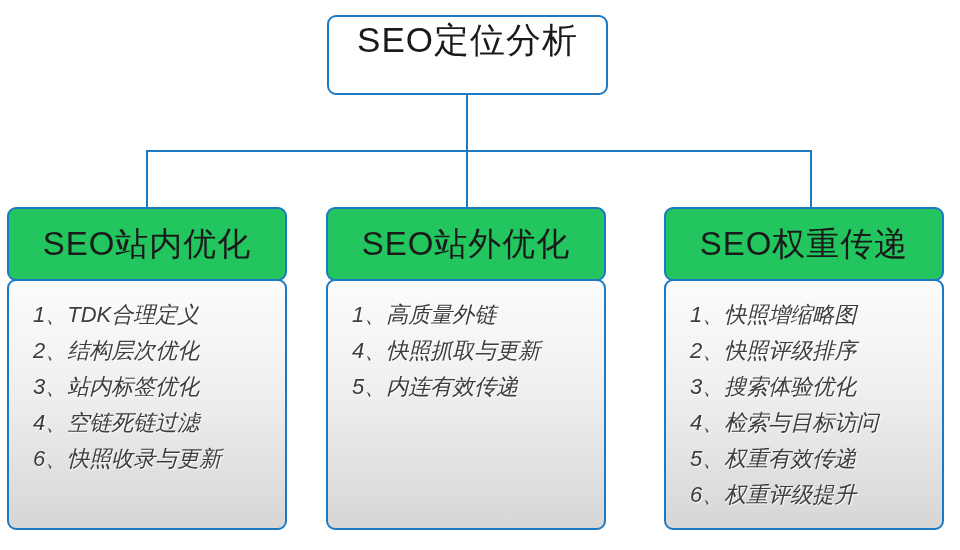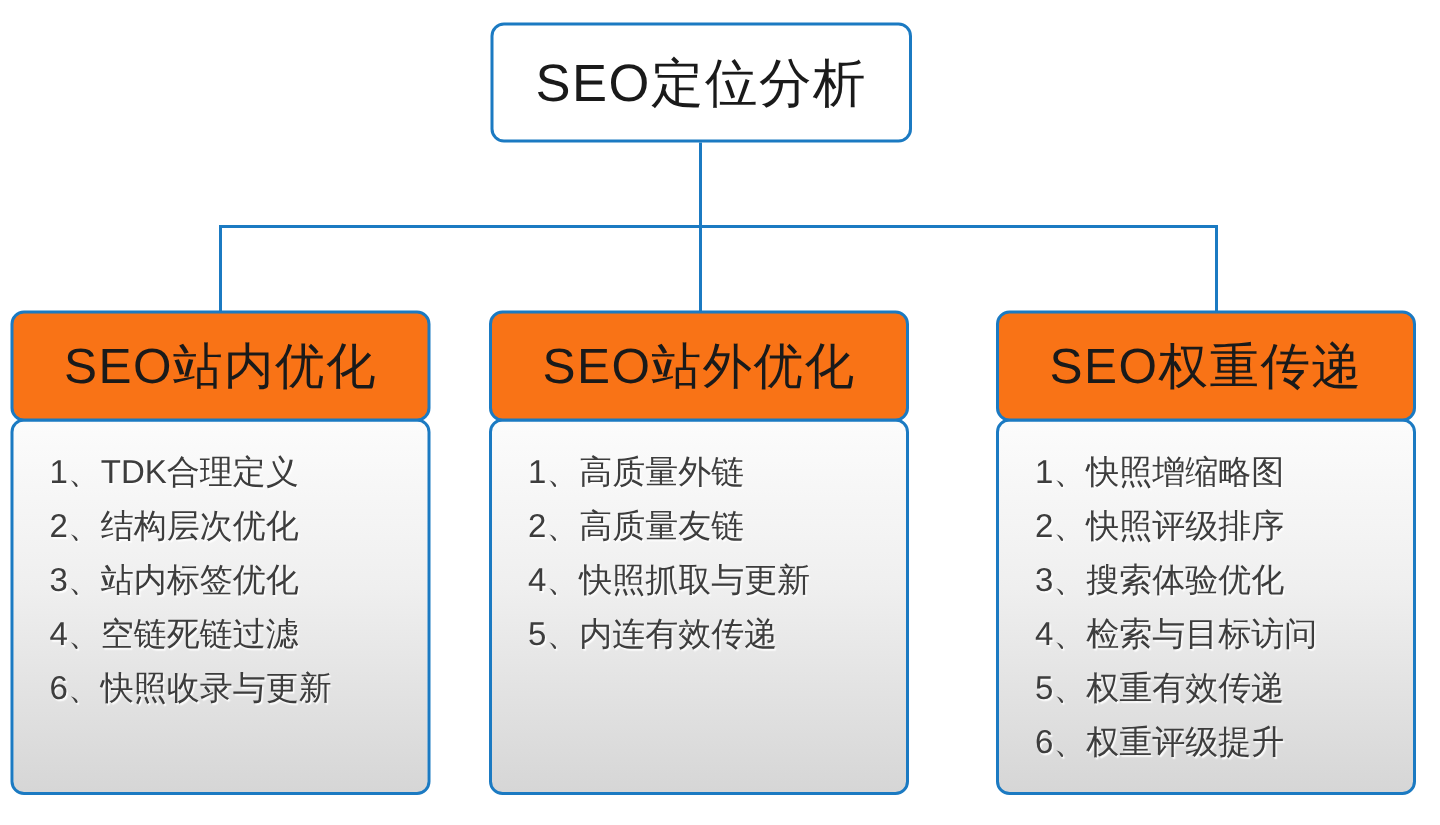--- a/index.html
+++ b/index.html
@@ -32,42 +32,41 @@
   
   .root-box {
     position: absolute;
     left: 327px; top: 15px;
     width: 281px; height: 80px;
     box-sizing: border-box;
     background: #ffffff;
     border: 2px solid #1b7ac2;
     border-radius: 9px;
     display: flex;
-    align-items: center;
     justify-content: center;
     font-size: 35px;
     color: #1a1a1a;
     letter-spacing: 1px;
     white-space: nowrap;
   }
 
   
   .column {
     position: absolute;
     top: 207px;
     width: 280px;
   }
   #column-onsite  { left: 7px; }
   #column-offsite { left: 326px; }
   #column-weight  { left: 664px; }
 
   .column-header {
     box-sizing: border-box;
     height: 74px;
-    background: #f97316;
+    background: #22c55e;
     border: 2px solid #1b7ac2;
     border-radius: 9px;
     display: flex;
     align-items: center;
     justify-content: center;
     font-size: 33px;
     color: #1a1a1a;
     letter-spacing: 1px;
     white-space: nowrap;
     position: relative;
@@ -77,20 +76,21 @@
   .column-list {
     box-sizing: border-box;
     margin-top: -2px;
     height: 251px;
     background: linear-gradient(to bottom, #fcfcfc 0%, #efefef 45%, #d6d6d6 100%);
     border: 2px solid #1b7ac2;
     border-radius: 9px;
     padding: 16px 10px 0 24px;
     position: relative;
     z-index: 1;
+    font-style: italic;
   }
 
   .list-item {
     font-size: 22px;
     line-height: 36px;
     color: #3d3d3d;
     text-shadow: 1px 1px 1px rgba(255,255,255,0.95);
     white-space: nowrap;
   }
 </style>
@@ -121,21 +121,20 @@
       <div class="list-item">6、快照收录与更新</div>
     </div>
   </div>
 
   <div class="column" id="column-offsite">
     <div class="column-header">
       <span>SEO站外优化</span>
     </div>
     <div class="column-list">
       <div class="list-item">1、高质量外链</div>
-      <div class="list-item">2、高质量友链</div>
       <div class="list-item">4、快照抓取与更新</div>
       <div class="list-item">5、内连有效传递</div>
     </div>
   </div>
 
   <div class="column" id="column-weight">
     <div class="column-header">
       <span>SEO权重传递</span>
     </div>
     <div class="column-list">

